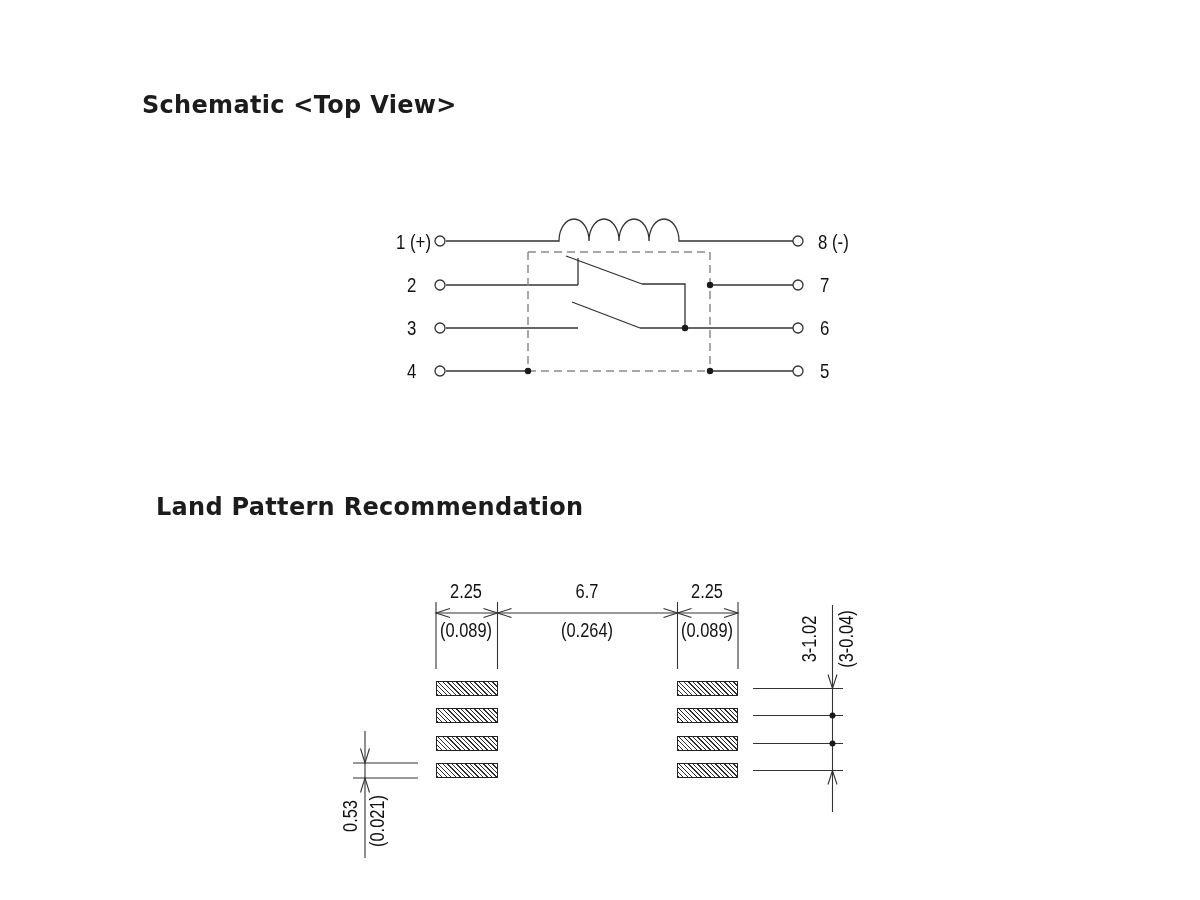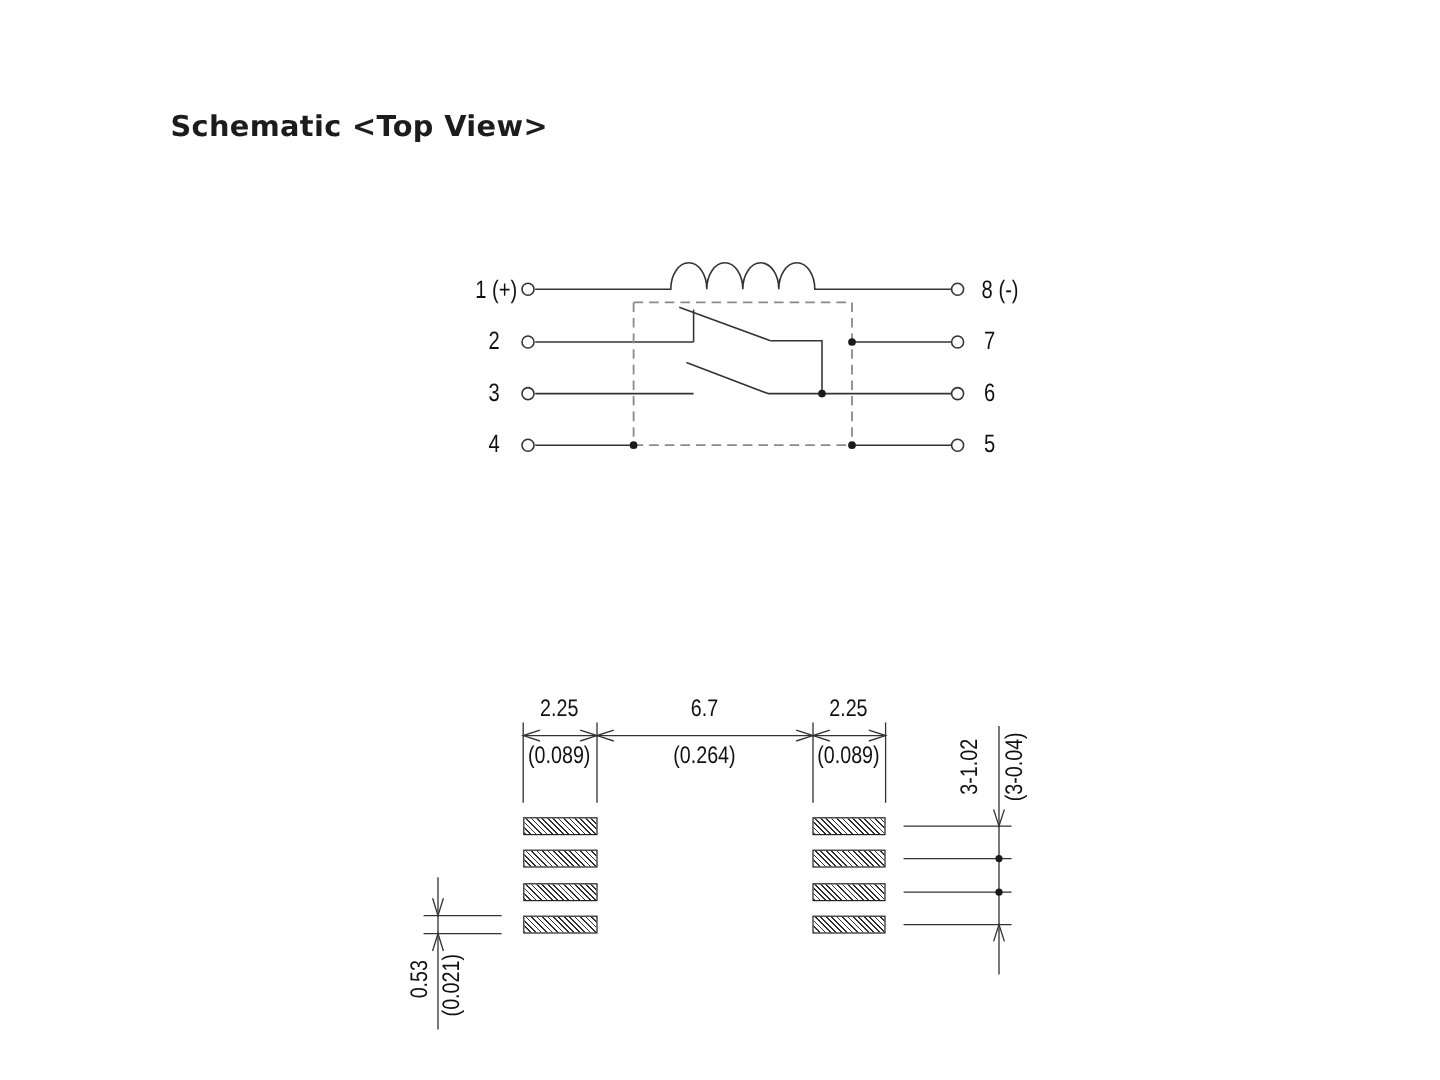--- a/index.html
+++ b/index.html
@@ -128,20 +128,21 @@
   <div class="pad" style="left:436px;top:681px;width:62px;height:15px"></div>
   <div class="pad" style="left:436px;top:708px;width:62px;height:15px"></div>
   <div class="pad" style="left:436px;top:736px;width:62px;height:15px"></div>
   <div class="pad" style="left:436px;top:763px;width:62px;height:15px"></div>
   <div class="pad" style="left:677px;top:681px;width:61px;height:15px"></div>
   <div class="pad" style="left:677px;top:708px;width:61px;height:15px"></div>
   <div class="pad" style="left:677px;top:736px;width:61px;height:15px"></div>
   <div class="pad" style="left:677px;top:763px;width:61px;height:15px"></div>
 
   <div class="title" style="left:142px;top:91px">Schematic &lt;Top View&gt;</div>
+  <div class="title" style="left:156px;top:493px">Land Pattern Recommendation</div>
 
   <div class="pinlabel" style="left:396px;top:243px">1 (+)</div>
   <div class="pinlabel" style="left:407px;top:286px">2</div>
   <div class="pinlabel" style="left:407px;top:329px">3</div>
   <div class="pinlabel" style="left:407px;top:372px">4</div>
   <div class="pinlabel" style="left:818px;top:243px">8 (-)</div>
   <div class="pinlabel" style="left:820px;top:286px">7</div>
   <div class="pinlabel" style="left:820px;top:329px">6</div>
   <div class="pinlabel" style="left:820px;top:372px">5</div>
 

